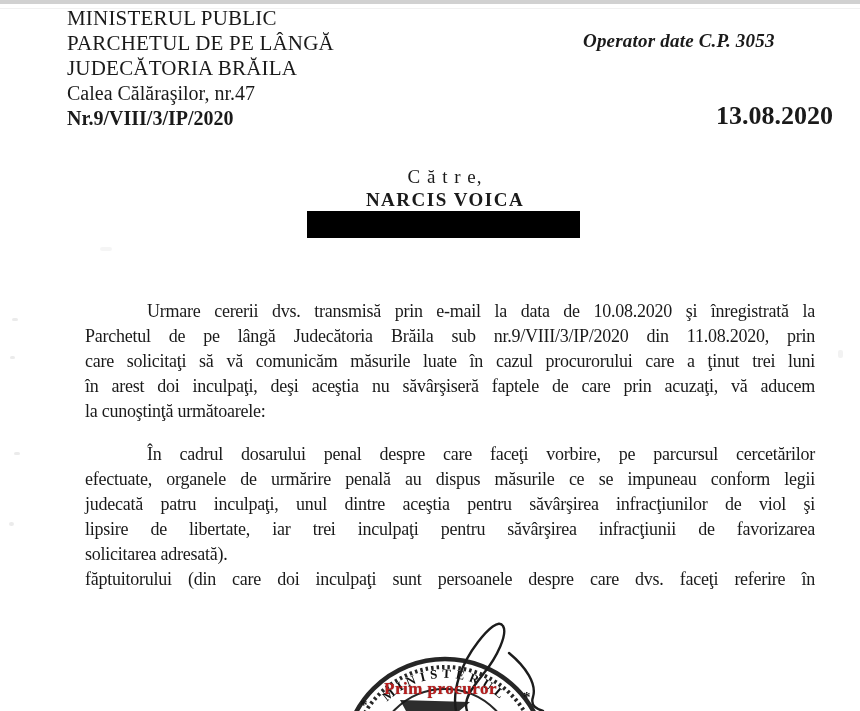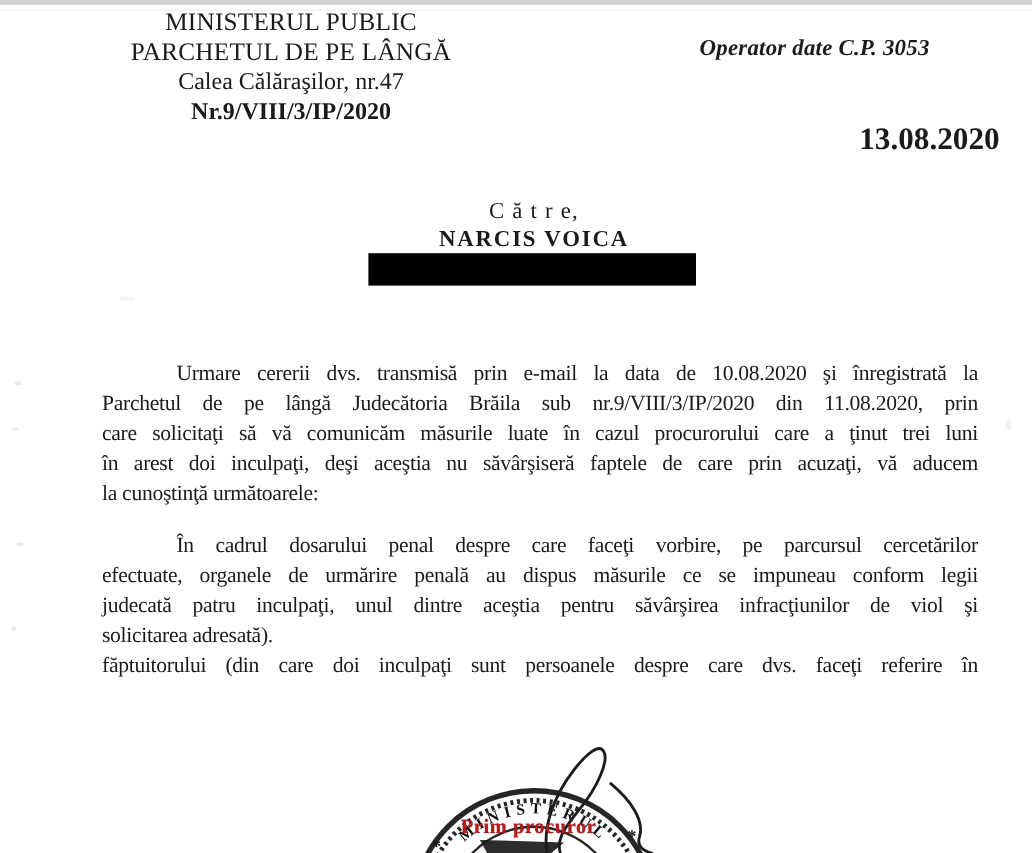--- a/index.html
+++ b/index.html
@@ -9,21 +9,21 @@
     background:#ffffff;
     overflow:hidden;
     font-family:"Liberation Serif", serif;
     color:#1a1a1a;
   }
   
   .scan-band{position:absolute;left:0;top:0;width:860px;height:4px;background:#d1d1d1;}
   .scan-line{position:absolute;left:0;top:8px;width:860px;height:1px;background:#f1f1f1;}
 
   
-  .letterhead{position:absolute;left:55px;top:6px;width:375px;text-align:center;line-height:25px;font-family:Liberation Serif, serif;}
+  .letterhead{position:absolute;left:67px;top:6px;width:375px;text-align:left;line-height:25px;font-family:Liberation Serif, serif;}
   .lh-inst{font-size:21px;letter-spacing:.2px;}
   .lh-addr{font-size:20px;}
   .lh-nr{font-size:20px;font-weight:bold;}
 
   .operator{position:absolute;left:583px;top:30px;font-size:19px;font-weight:bold;font-style:italic;letter-spacing:.2px;text-align:right;}
   .doc-date{position:absolute;left:716px;top:101px;font-size:26px;font-weight:bold;}
 
   
   .salutation{position:absolute;left:0;top:166px;width:890px;text-align:center;font-size:19px;letter-spacing:1px;}
   .addr-name{position:absolute;left:0;top:189px;width:890px;text-align:center;font-size:19px;font-weight:bold;letter-spacing:1.5px;}
@@ -56,20 +56,21 @@
 <body>
 
 <div class="page">
 
   <div class="scan-band"></div>
   <div class="scan-line"></div>
 
   <div class="letterhead">
     <div class="lh-inst">MINISTERUL PUBLIC</div>
     <div class="lh-inst">PARCHETUL DE PE LÂNGĂ</div>
+    <div class="lh-inst">JUDECĂTORIA BRĂILA</div>
     <div class="lh-addr">Calea Călăraşilor, nr.47</div>
     <div class="lh-nr">Nr.9/VIII/3/IP/2020</div>
   </div>
 
   <div class="operator">Operator date C.P. 3053</div>
   <div class="doc-date">13.08.2020</div>
 
   <div class="salutation">C ă t r e,</div>
   <div class="addr-name">NARCIS VOICA</div>
   <div class="redaction"></div>
@@ -79,20 +80,21 @@
         <div class="tline first">Urmare cererii dvs. transmisă prin e-mail la data de 10.08.2020 şi înregistrată la</div>
         <div class="tline">Parchetul de pe lângă Judecătoria Brăila sub nr.9/VIII/3/IP/2020 din 11.08.2020, prin</div>
         <div class="tline">care solicitaţi să vă comunicăm măsurile luate în cazul procurorului care a ţinut trei luni</div>
         <div class="tline">în arest doi inculpaţi, deşi aceştia nu săvârşiseră faptele de care prin acuzaţi, vă aducem</div>
         <div class="tline last">la cunoştinţă următoarele:</div>
       </div>
     <div class="para p2">
         <div class="tline first">În cadrul dosarului penal despre care faceţi vorbire, pe parcursul cercetărilor</div>
         <div class="tline">efectuate, organele de urmărire penală au dispus măsurile ce se impuneau conform legii</div>
         <div class="tline">judecată patru inculpaţi, unul dintre aceştia pentru săvârşirea infracţiunilor de viol şi</div>
+        <div class="tline">lipsire de libertate, iar trei inculpaţi pentru săvârşirea infracţiunii de favorizarea</div>
         <div class="tline last">solicitarea adresată).</div>
         <div class="tline">făptuitorului (din care doi  inculpaţi sunt persoanele despre care dvs. faceţi referire în</div>
       </div>
   </div>
 
   <div class="stamp-wrap">
     <svg width="250" height="160" viewBox="0 0 250 160" xmlns="http://www.w3.org/2000/svg">
       <g fill="none" stroke="#141414" opacity="0.92">
         <circle cx="125" cy="112" r="101" stroke-width="4.5"></circle>
         <circle cx="125" cy="112" r="93" stroke-width="4" stroke-dasharray="2.5 3"></circle>

